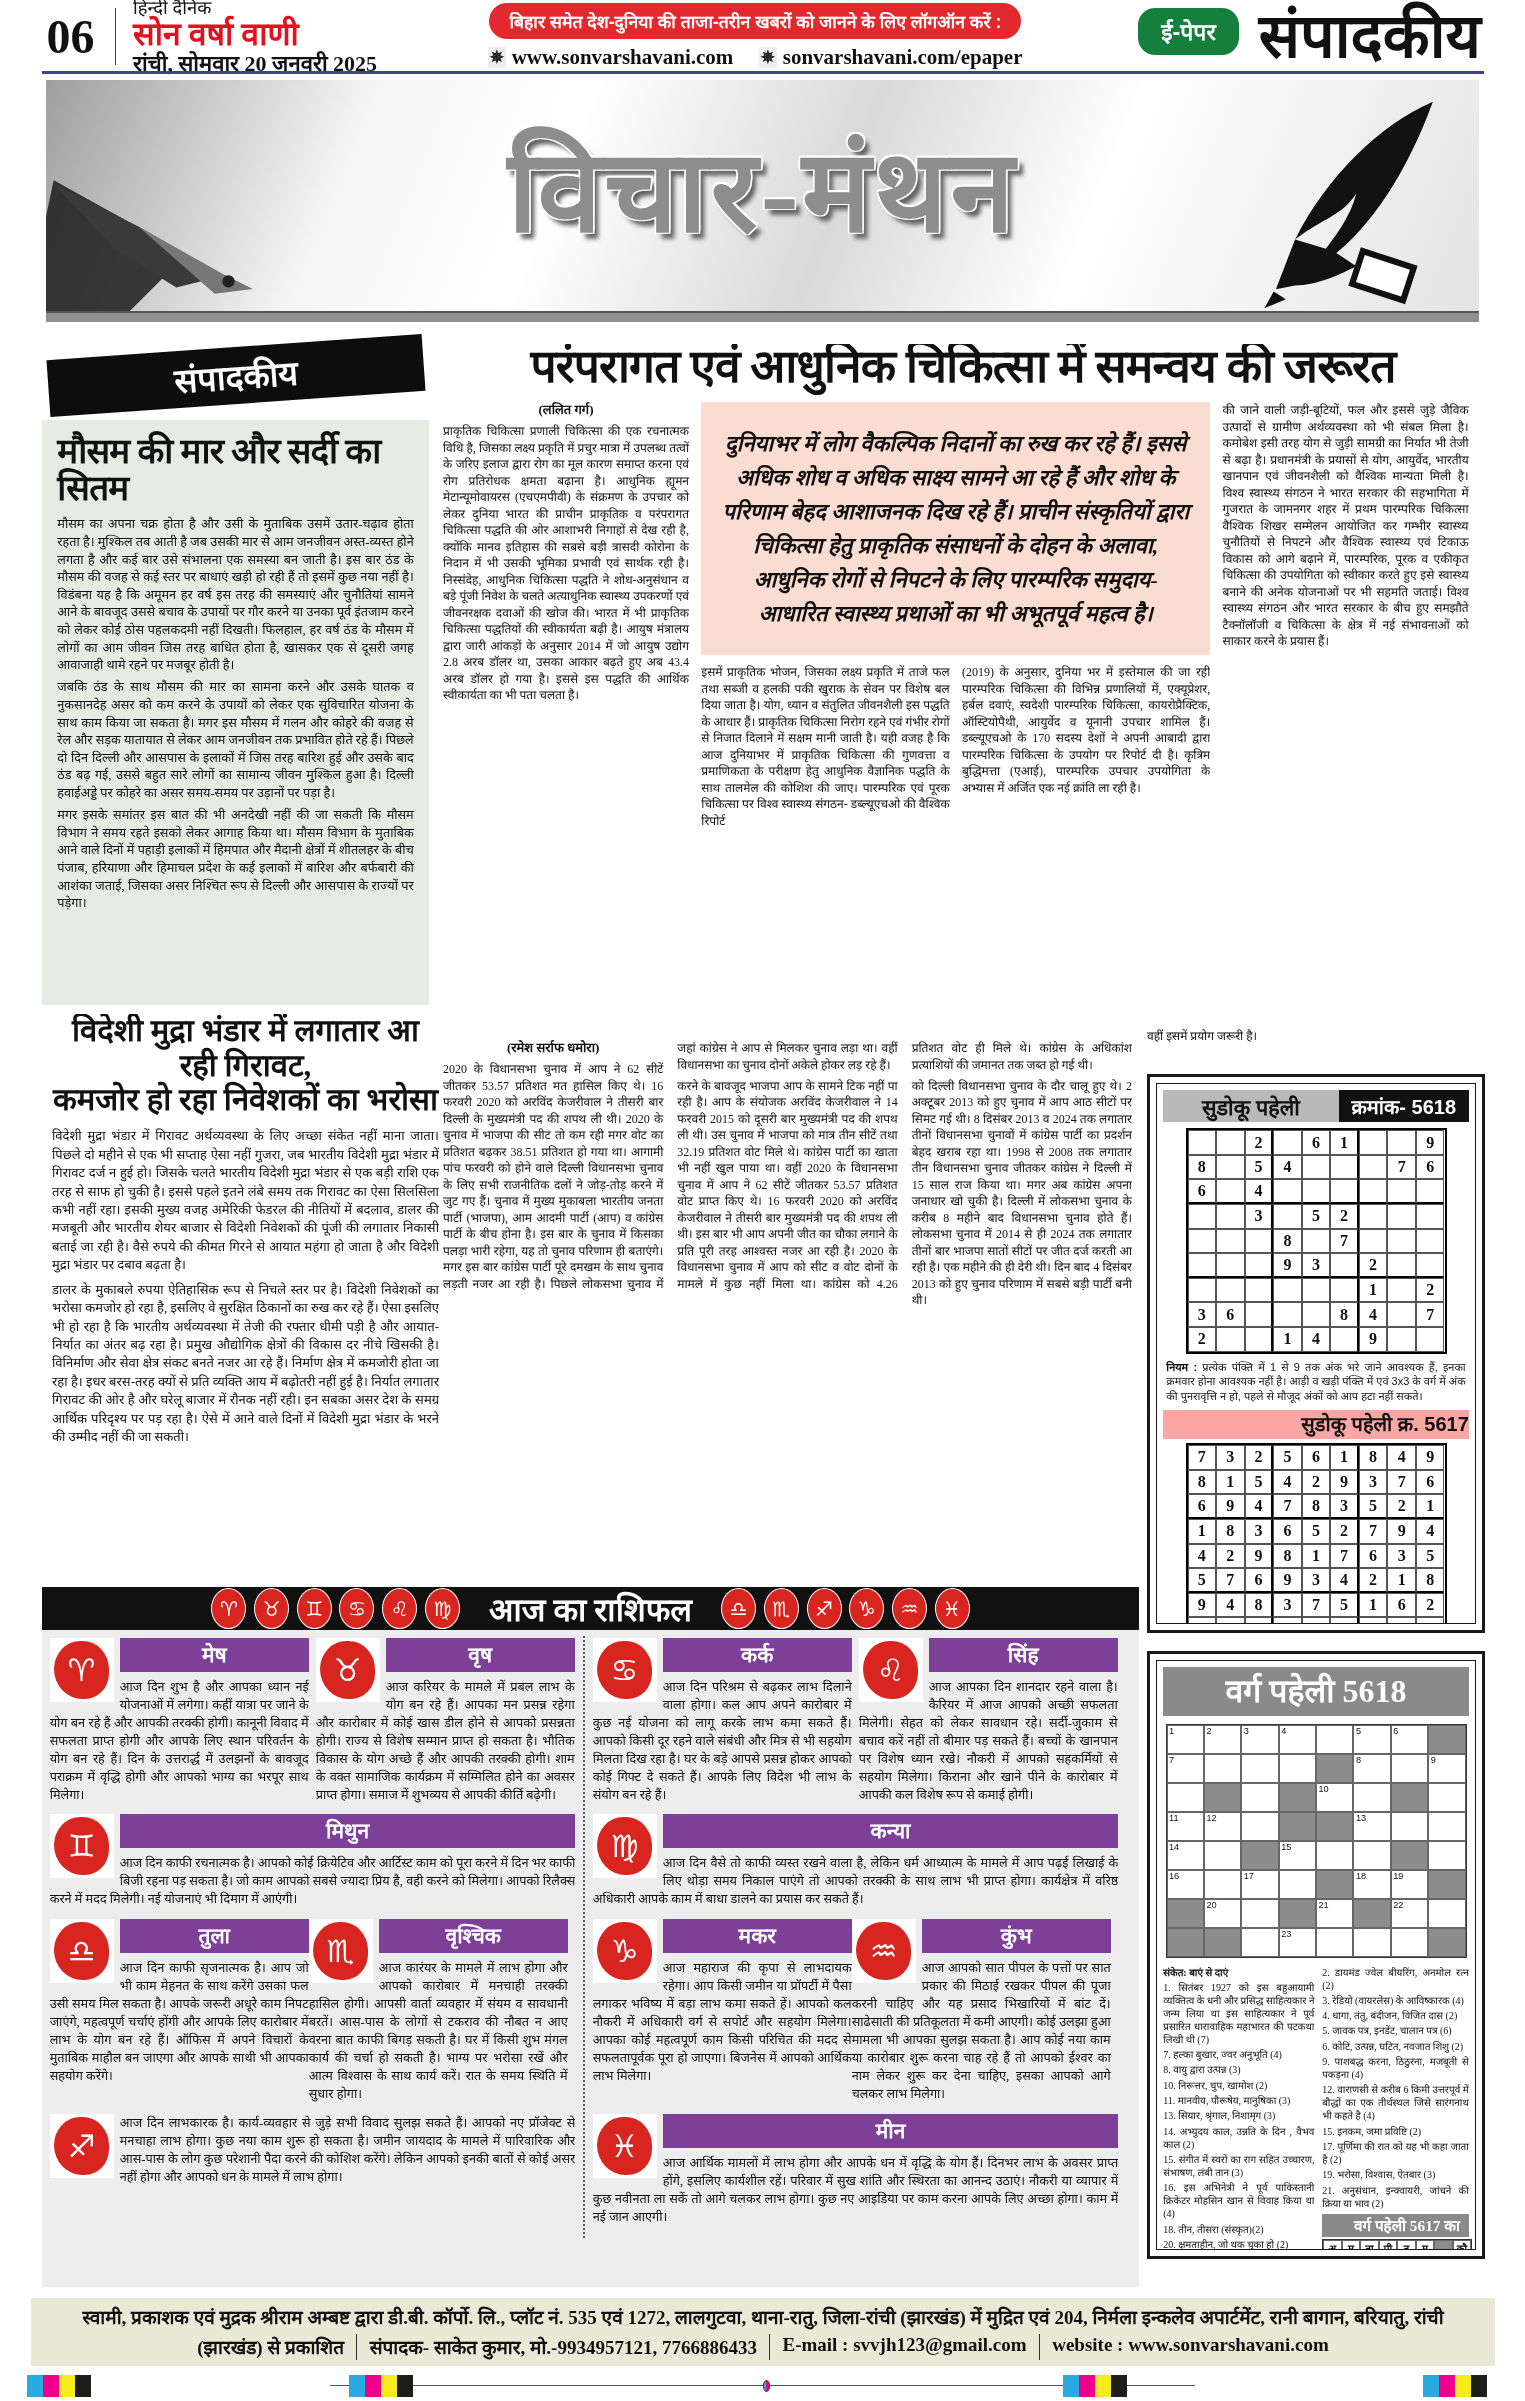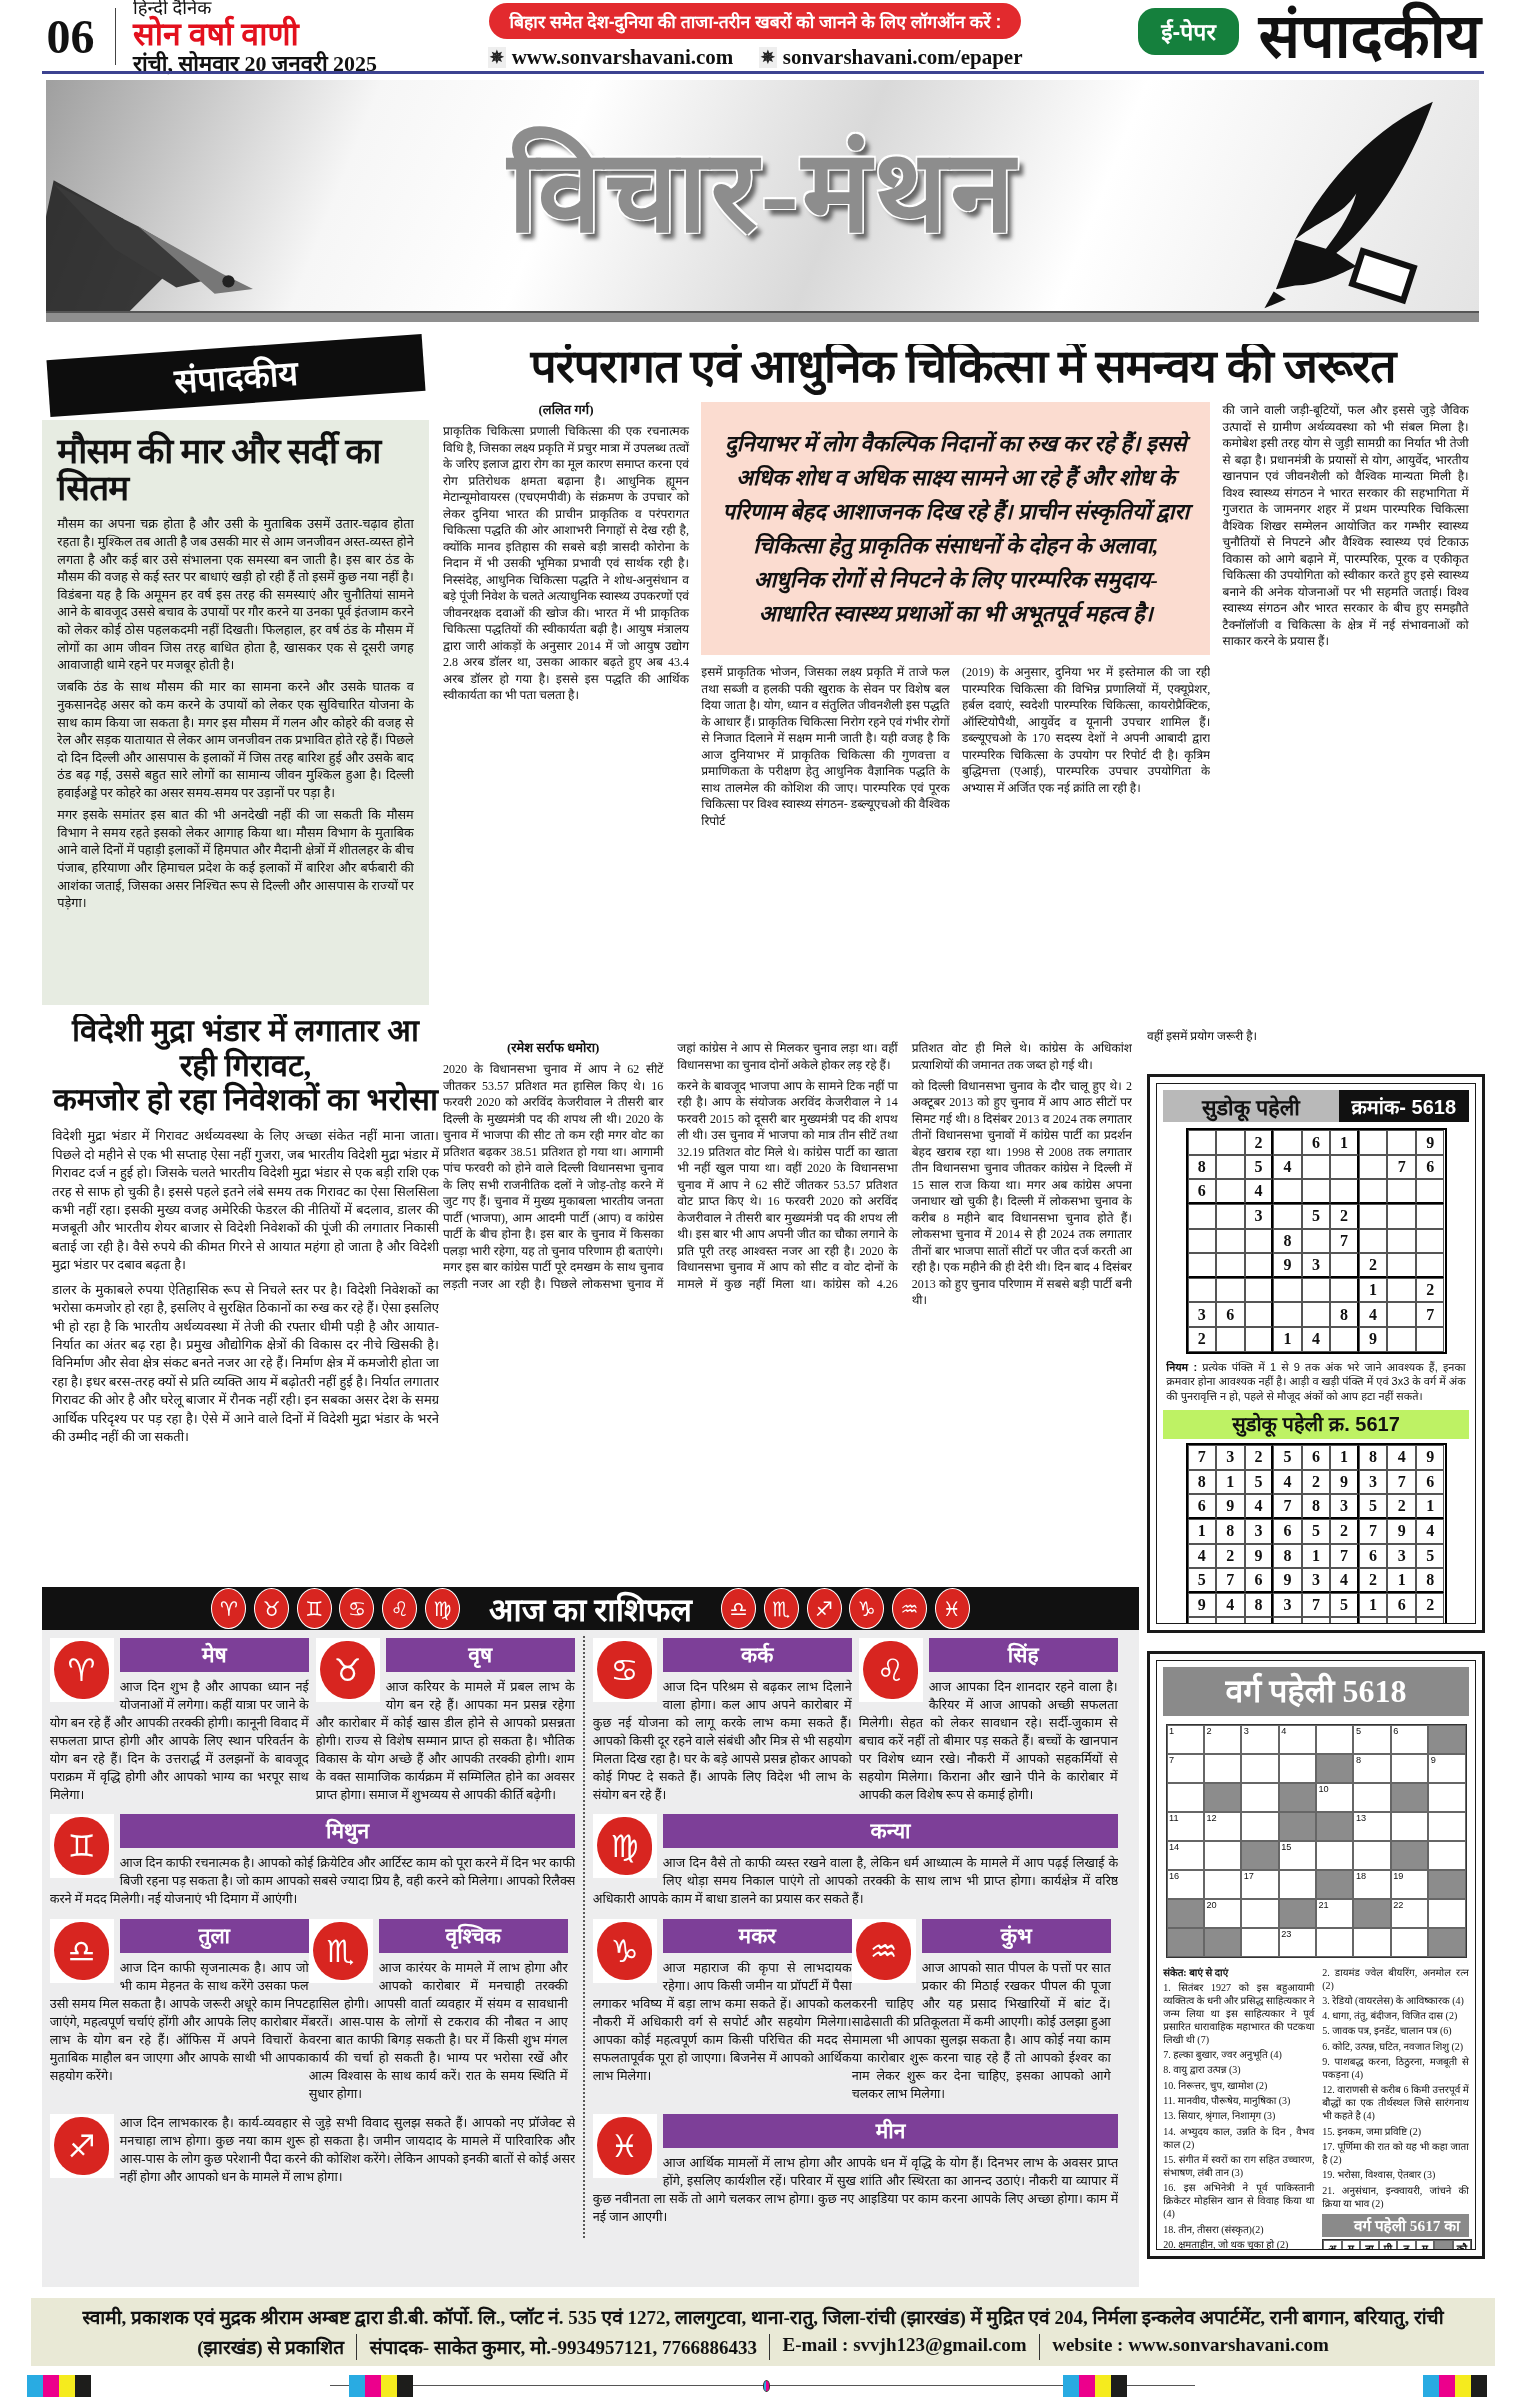--- a/index.html
+++ b/index.html
@@ -78,21 +78,21 @@
   .inner-frame{border:1.5px solid #1a1a1a;padding:6.1px;height:100%;box-sizing:border-box;overflow:hidden;}
   .sud-head{display:flex;height:32px;margin-bottom:6.1px;font-family:"Liberation Sans",sans-serif;}
   .sud-head .t1{flex:1.35;background:#b9b9b9;color:#111;font-size:21.5px;font-weight:bold;display:flex;align-items:center;justify-content:center;}
   .sud-head .t2{flex:1;background:#111;color:#fff;font-size:20px;font-weight:bold;display:flex;align-items:center;justify-content:center;}
   .sud-grid{display:grid;grid-template-columns:repeat(9,1fr);width:261px;margin:0 auto;border:2.3px solid #000;}
   .scell{height:24.6px;border:0.8px solid #555;display:flex;align-items:center;justify-content:center;
          font-size:16px;font-weight:bold;background:#fff;}
   .scell.thr{border-right:2.3px solid #000;} .scell.thb{border-bottom:2.3px solid #000;}
   .sud-rule{font-size:11px;line-height:14.6px;margin:6.1px 3.1px;text-align:justify;font-family:"Liberation Sans",sans-serif;}
   .sud-rule b{font-weight:bold;}
-  .sol-head{background:#bef264;color:#111;font-size:20px;font-weight:bold;text-align:center;height:29px;
+  .sol-head{background:#fca5a5;color:#111;font-size:20px;font-weight:bold;text-align:right;height:29px;
             line-height:29px;margin:4.6px 0;font-family:"Liberation Sans",sans-serif;}
 
   .cw-title{background:#8a8a8a;color:#fff;font-size:32px;font-weight:bold;text-align:center;height:49px;line-height:49px;margin-bottom:7.7px;}
   .cw-grid{display:grid;grid-template-columns:repeat(8,1fr);width:301px;margin:0 auto;border:1.5px solid #333;}
   .cwcell{position:relative;height:29px;border:0.8px solid #666;background:#fff;}
   .cwcell.blk{background:#8c8c8c;}
   .cwcell .num{position:absolute;left:1.5px;top:0;font-size:9.2px;font-family:"Liberation Sans",sans-serif;}
   .clues{display:flex;gap:7.7px;margin-top:7.7px;}
   .clue-col{font-size:10px;line-height:13px;text-align:justify;}
   .clue-col.c1{width:52%;} .clue-col.c2{width:48%;}

